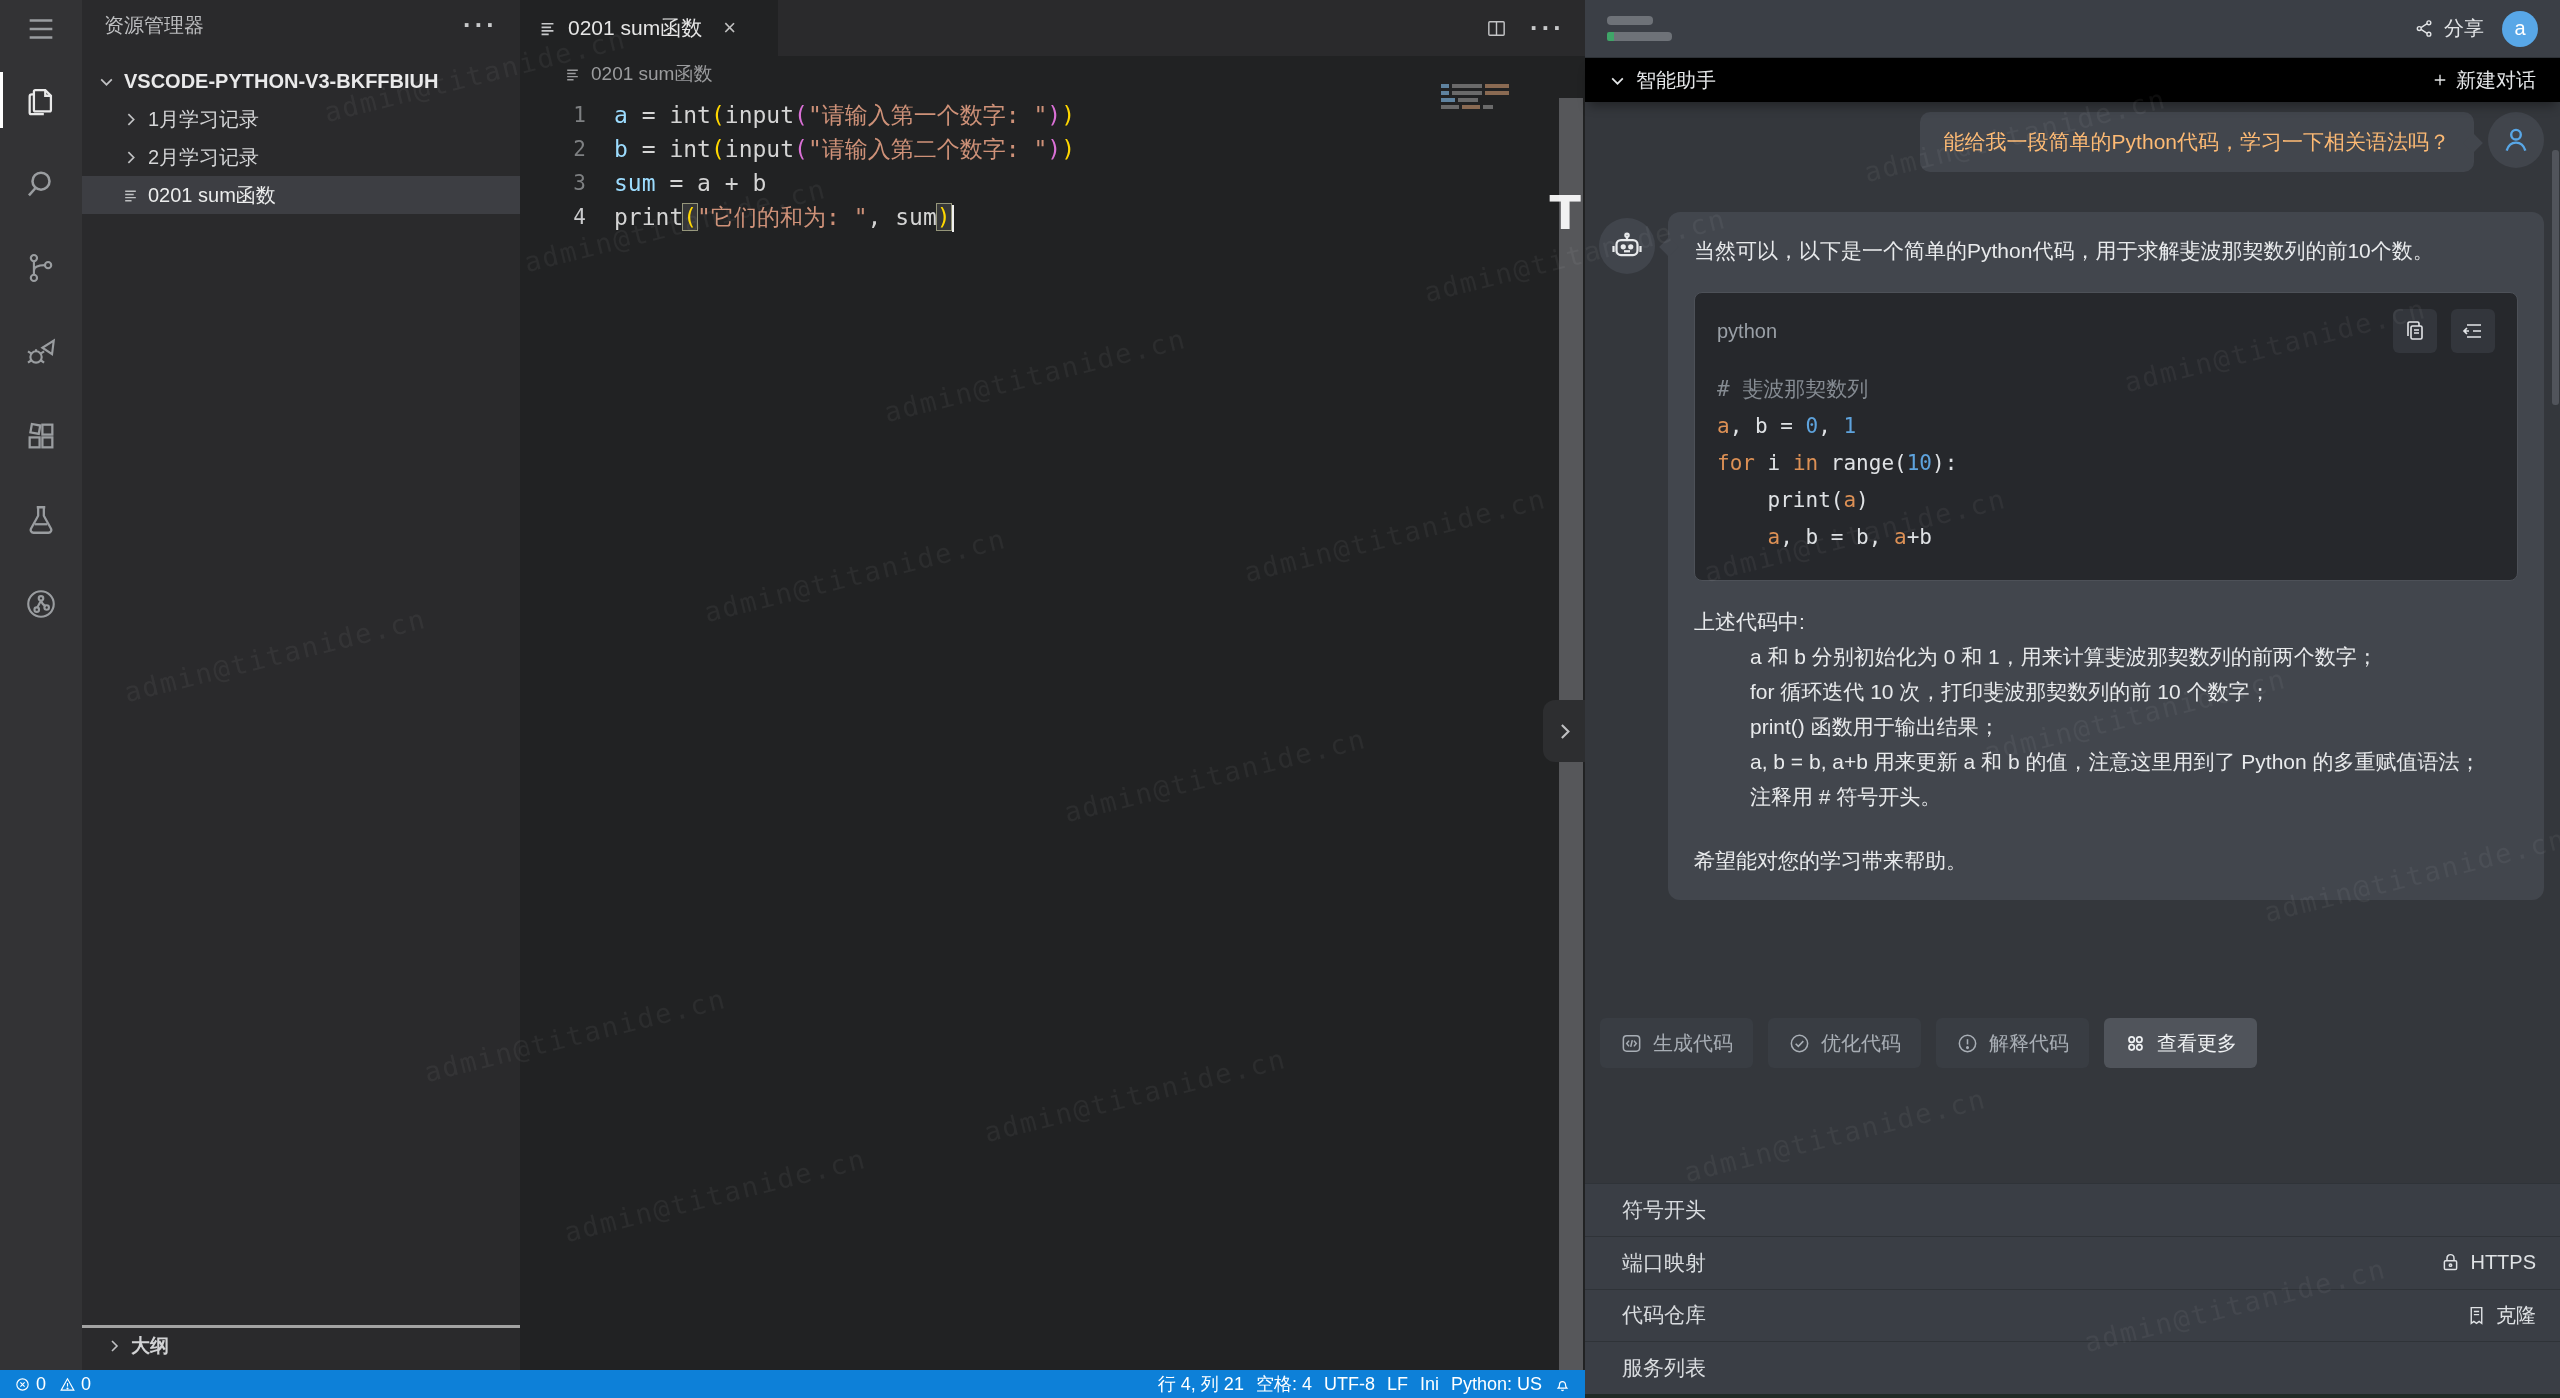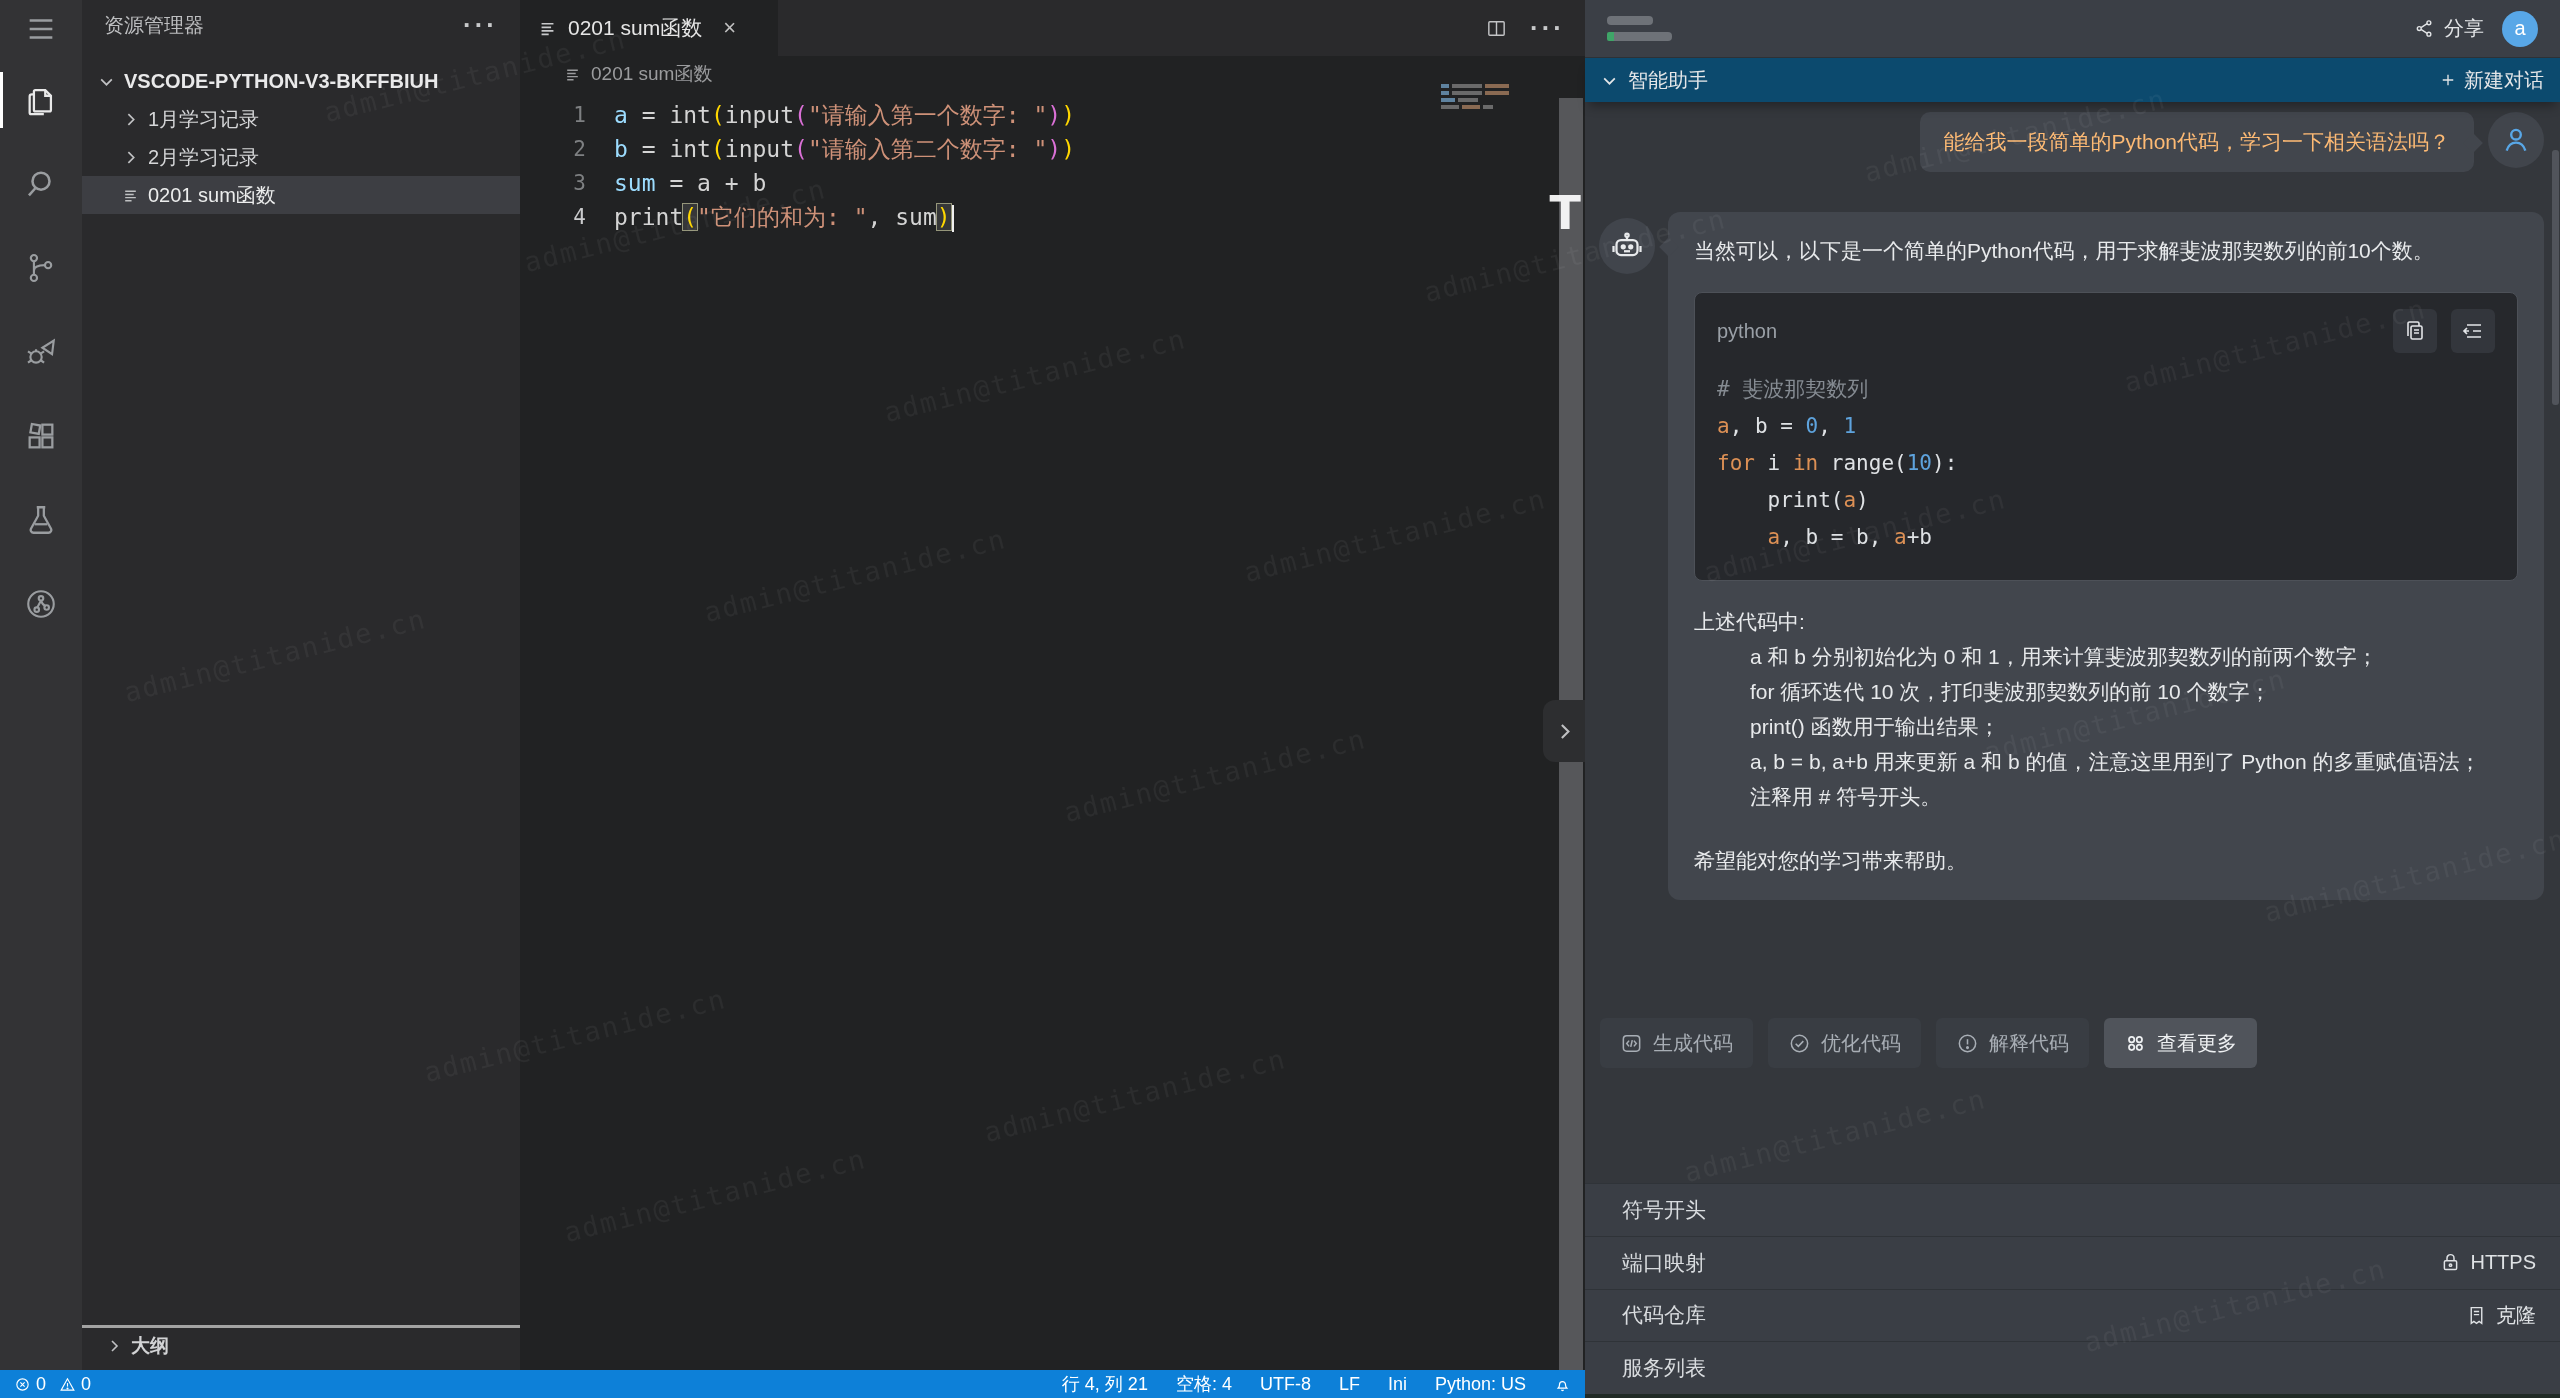--- a/index.html
+++ b/index.html
@@ -75,21 +75,21 @@
   .menu-skel { display:flex; flex-direction:column; gap:7px; cursor:pointer; }
   .menu-skel .bar1 { width:46px; height:9px; border-radius:4px; background:#6e7278; }
   .menu-skel .bar2 { display:flex; gap:0; }
   .menu-skel .greendot { width:7px; height:9px; border-radius:2px 0 0 2px; background:#3fa568; }
   .menu-skel .bar2b { width:58px; height:9px; border-radius:0 4px 4px 0; background:#6e7278; }
   .rp-header-right { margin-left:auto; display:flex; align-items:center; gap:18px; }
   .share-btn { display:flex; align-items:center; gap:9px; color:#e2e4e6; font-size:20px; cursor:pointer; }
   .share-btn svg { width:21px; height:21px; }
   .avatar { width:36px; height:36px; border-radius:50%; background:#58a7e7; color:#fff; display:flex; align-items:center;
         justify-content:center; font-size:20px; cursor:pointer; }
-  .rp-assistant-bar { position:relative; height:44px; background:#0c4a6e; display:flex; align-items:center; padding:0 16px;
+  .rp-assistant-bar { position:relative; height:44px; background:#000000; display:flex; align-items:center; padding:0 24px;
         box-shadow:0 8px 10px -4px rgba(0,0,0,.35); z-index:9;justify-content:flex-end; }
   .rpa-left { display:flex; align-items:center; gap:10px; color:#e4e6e8; font-size:20px; cursor:pointer; }
   .rpa-left svg { width:17px; height:17px; }
   .rpa-right { margin-left:auto; display:flex; align-items:center; gap:7px; color:#e4e6e8; font-size:20px; cursor:pointer; }
   .rpa-right svg { width:18px; height:18px; }
 
   .chat { position:absolute; top:102px; left:0; right:0; bottom:310px; overflow:hidden; }
   .user-row { display:flex; justify-content:flex-end; align-items:flex-start; gap:14px; margin:10px 16px 0 0; }
   .user-bubble { position:relative; background:#42464d; border-radius:10px; padding:15px 24px; font-size:21px;
         color:#fdba74; max-width:640px; line-height:30px; }
@@ -140,21 +140,21 @@
   .sec-action svg { width:21px; height:21px; }
   .rp-bottom-strip { position:absolute; left:0; right:0; bottom:0; height:4px; background:#202a26; }
   .rp-scroll { position:absolute; right:1px; top:150px; width:7px; height:255px; background:#5b5f66; border-radius:3px; opacity:.75; cursor:pointer; }
 
   
   .status-bar { position:absolute; left:0; bottom:0; width:1585px; height:28px; background:#0d80d8; color:#fff;
         display:flex; align-items:center; font-size:18px; padding:0 14px; z-index:10; }
   .stat-left { display:flex; align-items:center; gap:5px; cursor:pointer; }
   .stat-left svg { width:17px; height:17px; }
   .stat-left .cnt { margin-right:8px; }
-  .stat-right { margin-left:auto; display:flex; align-items:center; gap:28px; }
+  .stat-right { margin-left:auto; display:flex; align-items:center; gap:12px; }
   .stat-right .st-item { cursor:pointer; white-space:nowrap; }
   .stat-right svg { width:17px; height:17px; cursor:pointer; }
 </style>
 </head>
 <body>
 
 <div class="screen">
 
   <div class="activity-bar" id="activity-bar">
       <div class="ab-item">

